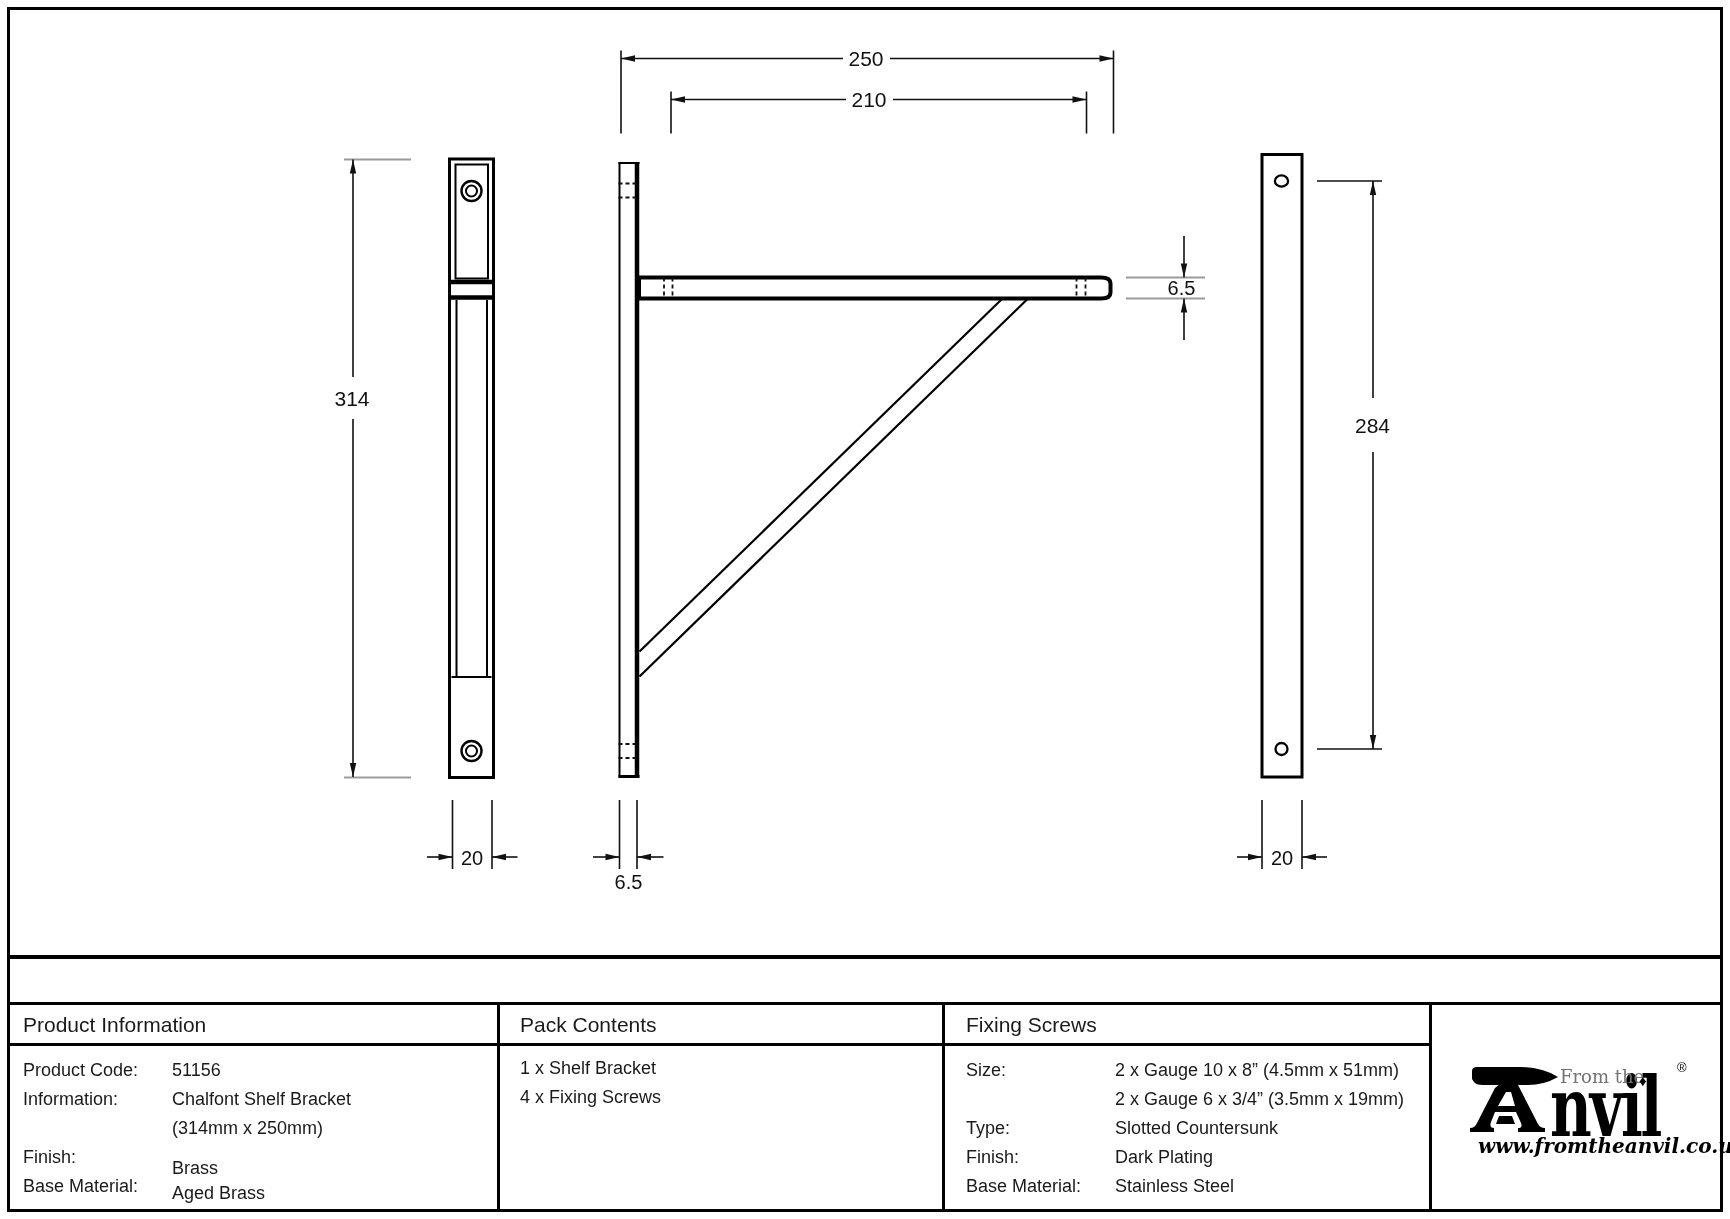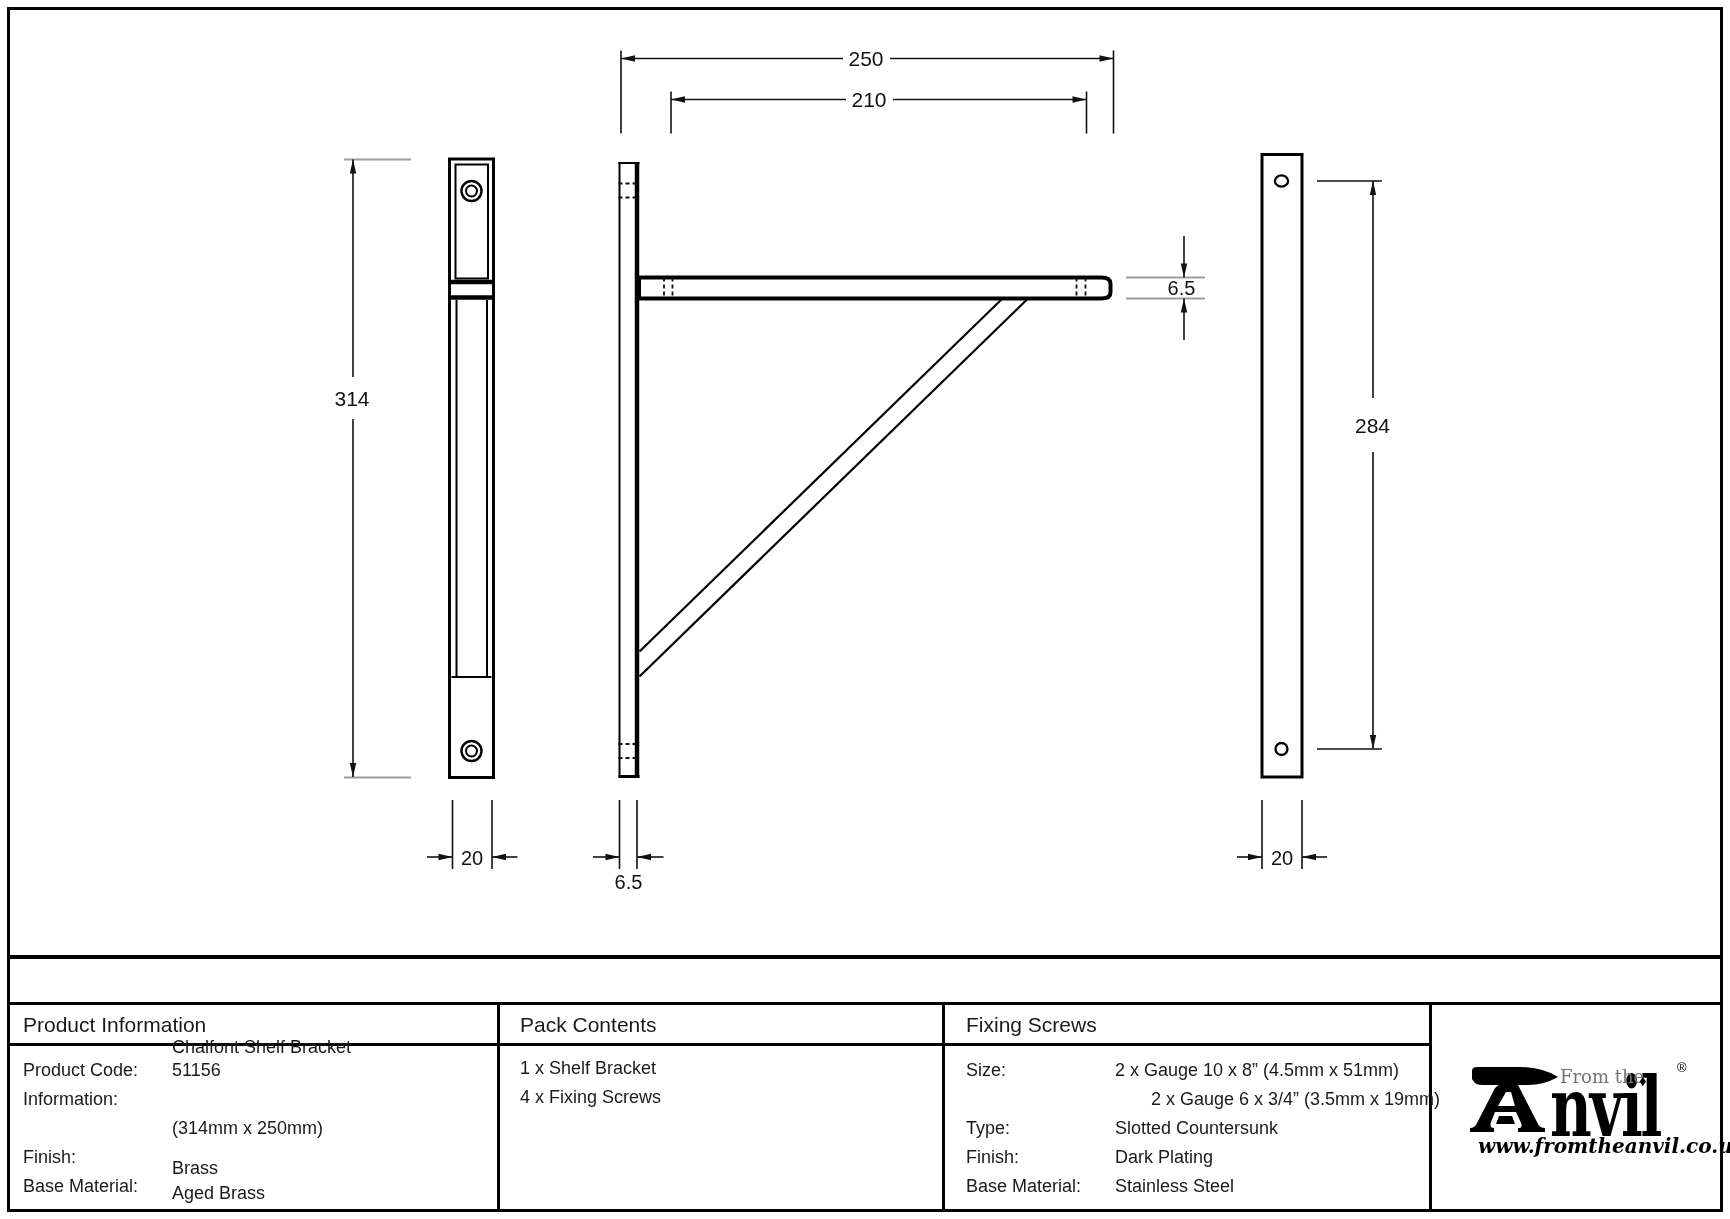--- a/index.html
+++ b/index.html
@@ -180,33 +180,33 @@
   <div class="vline" style="left:942px; top:1005px; width:3px; height:207px;"></div>
   <div class="vline" style="left:1429px; top:1005px; width:3px; height:207px;"></div>
 
   <div class="tbl-header" style="left:23px;">Product Information</div>
   <div class="tbl-header" style="left:520px;">Pack Contents</div>
   <div class="tbl-header" style="left:966px;">Fixing Screws</div>
 
   <div class="cell" style="left:23px; top:1055px;">Product Code:</div>
   <div class="cell" style="left:172px; top:1055px;">51156</div>
   <div class="cell" style="left:23px; top:1084px;">Information:</div>
-  <div class="cell" style="left:172px; top:1032px;">Chalfont Shelf Bracket</div>
+  <div class="cell" style="left:172px; top:1084px;">Chalfont Shelf Bracket</div>
   <div class="cell" style="left:172px; top:1113px;text-align:right;">(314mm x 250mm)</div>
   <div class="cell" style="left:23px; top:1142px;">Finish:</div>
   <div class="cell" style="left:172px; top:1142px;margin-top:36px;">Aged Brass</div>
   <div class="cell" style="left:23px; top:1171px;">Base Material:</div>
   <div class="cell" style="left:172px; top:1153px;">Brass</div>
 
   <div class="cell" style="left:520px; top:1053px;">1 x Shelf Bracket</div>
   <div class="cell" style="left:520px; top:1082px;">4 x Fixing Screws</div>
 
   <div class="cell" style="left:966px; top:1055px;">Size:</div>
   <div class="cell" style="left:1115px; top:1055px;">2 x Gauge 10 x 8” (4.5mm x 51mm)</div>
-  <div class="cell" style="left:1115px; top:1084px;margin-left:36px;">2 x Gauge 6 x 3/4” (3.5mm x 19mm)</div>
+  <div class="cell" style="left:1115px; top:1084px;">2 x Gauge 6 x 3/4” (3.5mm x 19mm)</div>
   <div class="cell" style="left:966px; top:1113px;">Type:</div>
   <div class="cell" style="left:1115px; top:1113px;">Slotted Countersunk</div>
   <div class="cell" style="left:966px; top:1142px;">Finish:</div>
   <div class="cell" style="left:1115px; top:1142px;">Dark Plating</div>
   <div class="cell" style="left:966px; top:1171px;">Base Material:</div>
   <div class="cell" style="left:1115px; top:1171px;">Stainless Steel</div>
 
   <div id="logo-cell">
     <svg width="88" height="68" viewBox="0 0 88 68" style="position:absolute; left:36px; top:22px;">
       <path d="M2,15 L2,7 Q2,3 7,3 L50,3 Q72,3 88,13 Q74,21 58,21 L13,21 Q6,21 4,18 Z" fill="#000"></path>

